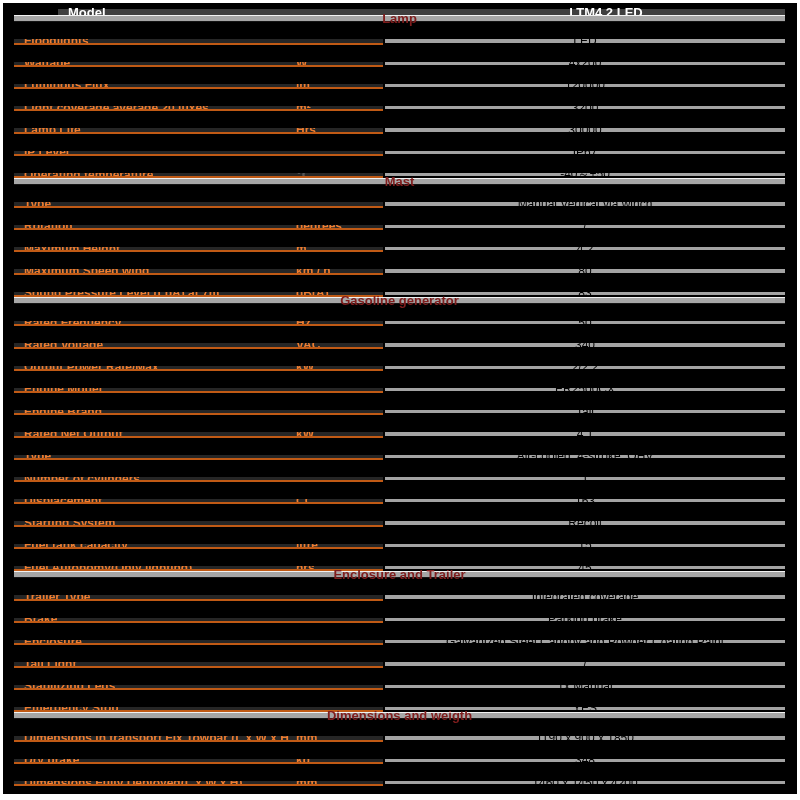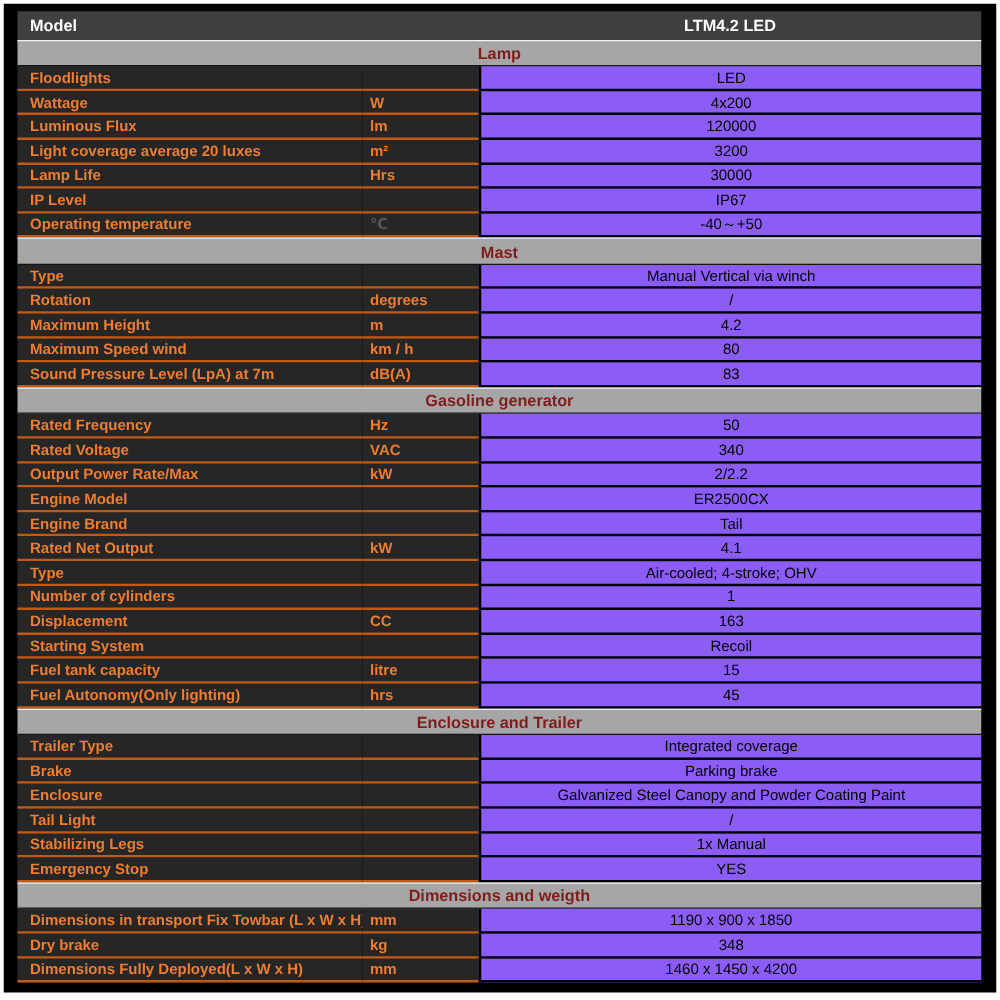--- a/index.html
+++ b/index.html
@@ -30,20 +30,21 @@
     flex-direction: column;
   }
   .row { display: flex; flex: 1; min-height: 0; }
   .row-header {
     flex: 1.15;
     background: var(--header-bg);
     color: #fff;
     font-weight: 700;
     font-size: 13px;
     align-items: center;
+    margin-left: 44px;
   }
   .cell-model {
     width: 369px;
     padding-left: 10px;
     box-sizing: border-box;
     display: flex; align-items: center;
   }
   .cell-model-value {
     flex: 1;
     display: flex; align-items: center; justify-content: center;
@@ -52,38 +53,38 @@
     flex: 1; min-height: 0;
     background: var(--section-bg);
     color: #7f1d1d;
     font-weight: 700;
     font-size: 13px;
     display: flex; align-items: center; justify-content: center;
     border-top: 1px solid #f2f2f2;
     border-bottom: 1px solid #141414;
     box-sizing: border-box;
   }
-  .data-row { display: flex; flex: 1; min-height: 0; }
+  .data-row { display: flex; flex: 1; min-height: 0; margin-top: 17px; }
   .c-label, .c-unit {
     background: var(--dark);
     color: var(--orange);
     font-weight: 700;
     font-size: 12px;
     display: flex; align-items: center;
     border-bottom: 2px solid var(--divider);
     box-sizing: border-box;
     white-space: nowrap;
     overflow: hidden;
   }
   .c-label { width: 276px; padding-left: 10px; }
   .c-unit  { width: 93px;  padding-left: 6px; }
   .c-unit.unit-dim { color: #565656; }
   .c-value {
     flex: 1;
-    background: #8b5cf6;
+    background: #a3a3a3;
     color: #000;
     font-size: 12px;
     font-weight: 400;
     display: flex; align-items: center; justify-content: center;
     border-left: 2px solid #000;
     border-bottom: 2px solid #000;
     box-sizing: border-box;
     text-align: center;
   }
 </style>

